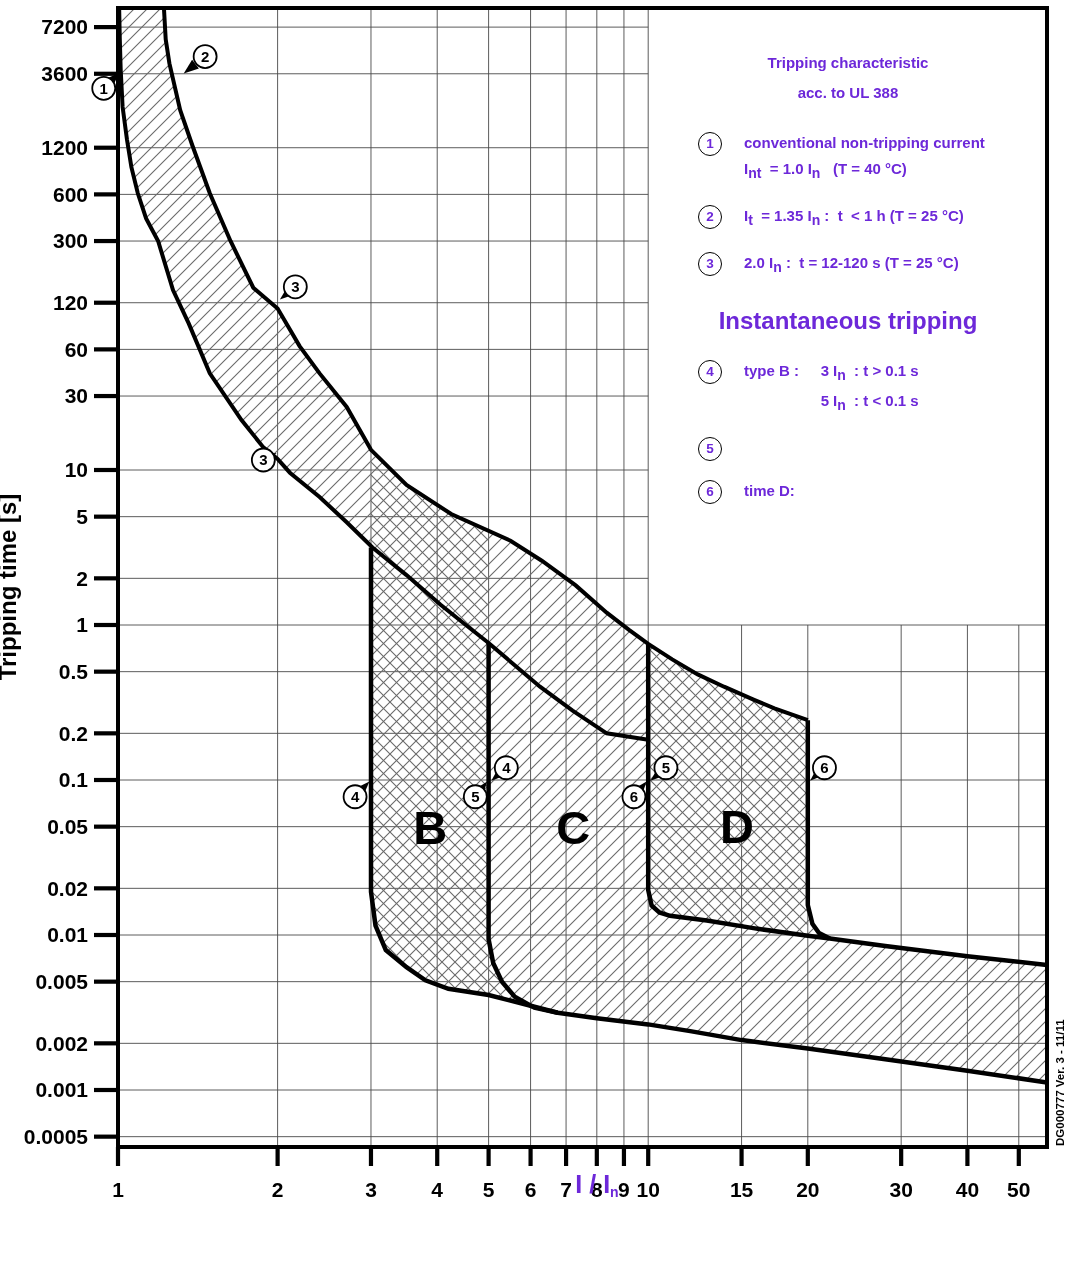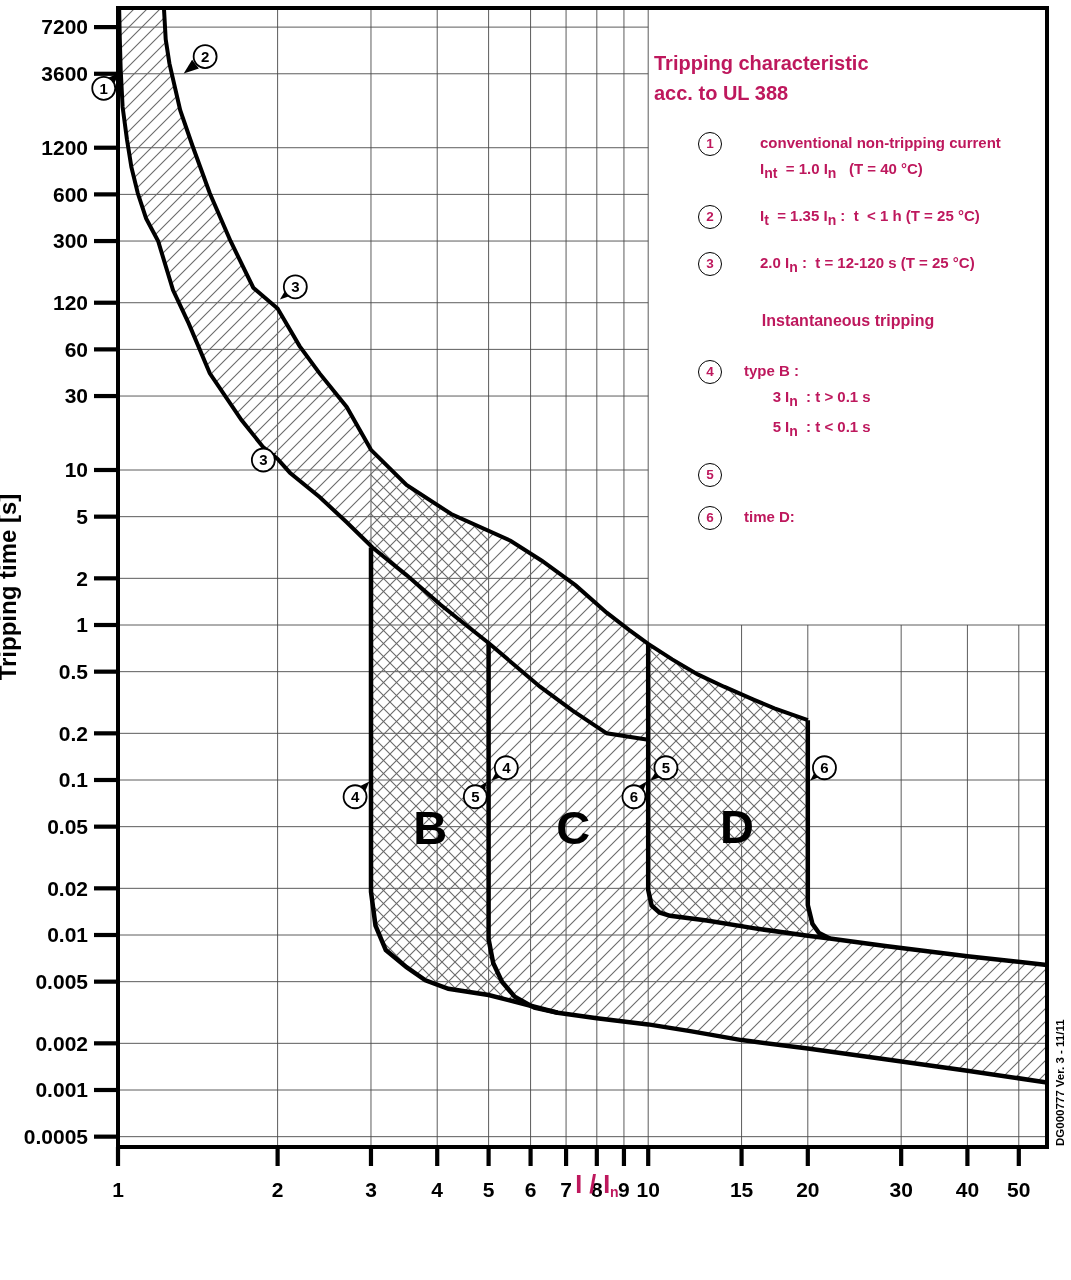--- a/index.html
+++ b/index.html
@@ -1,28 +1,28 @@
 <!DOCTYPE html>
 <html><head>
 <meta charset="utf-8">
 <style>
   html,body{margin:0;padding:0;background:#fff;}
   .stage{position:relative;width:1071px;height:1280px;background:#fff;overflow:hidden;
-         font-family:"Liberation Sans",sans-serif;color:#be185d;}
+         font-family:"Liberation Sans",sans-serif;color:#6d28d9;}
   svg{position:absolute;left:0;top:0;}
   .legend{position:absolute;left:654px;top:48px;width:388px;}
-  .lg-title{font-weight:bold;font-size:20px;line-height:30px;text-align:left;}
-  .lg-sub{font-weight:bold;font-size:16px;line-height:30px;text-align:center;margin:26px 0 22px;}
+  .lg-title{font-weight:bold;font-size:15px;line-height:30px;text-align:center;}
+  .lg-sub{font-weight:bold;font-size:24px;line-height:30px;text-align:center;margin:26px 0 22px;}
   .lg-items{margin-top:22px;}
   .lg-item{display:flex;margin:0 0 17px 44px;gap:22px;font-size:15px;font-weight:bold;line-height:26px;align-items:flex-start;}
   .badge{flex:0 0 auto;width:22px;height:22px;border:1.7px solid #000;border-radius:50%;
          display:flex;align-items:center;justify-content:center;font-size:13.5px;font-weight:bold;margin-top:2px;background:#fff;}
-  .lg-lines{display:flex;flex-direction:column;margin-left:16px;}
+  .lg-lines{display:flex;flex-direction:column;}
   .lg-line{white-space:pre-wrap;}
-  .lg-row{display:flex;flex-direction:column;}
+  .lg-row{display:flex;}
   .lg-type{width:64px;flex:0 0 auto;}
   .vnum{display:inline-block;width:21px;text-align:right;margin-right:4px;}
   .sb{font-size:14px;vertical-align:-4px;}
   .x-title{position:absolute;left:517px;top:1170px;width:160px;text-align:center;
            font-size:25px;font-weight:bold;}
 </style>
 </head>
 <body>
 
 <div class="stage">

